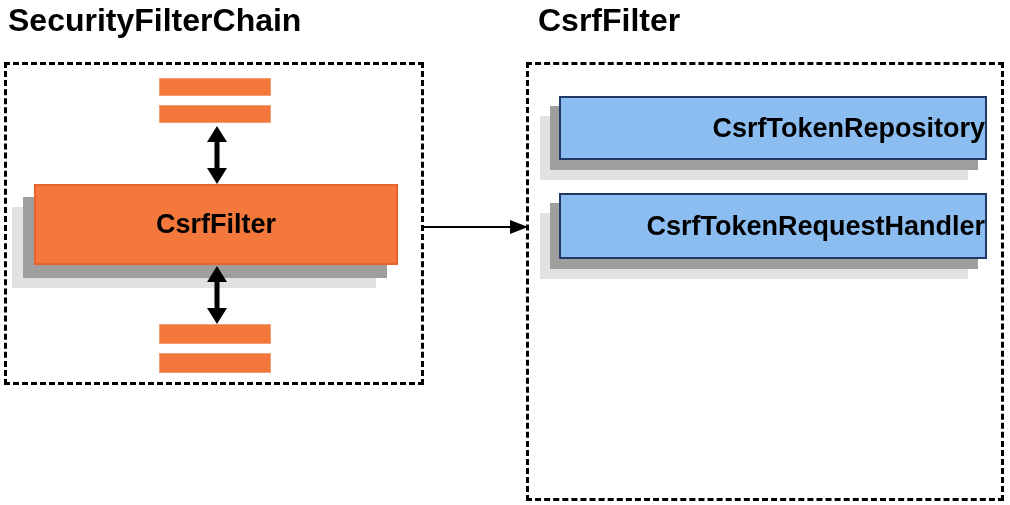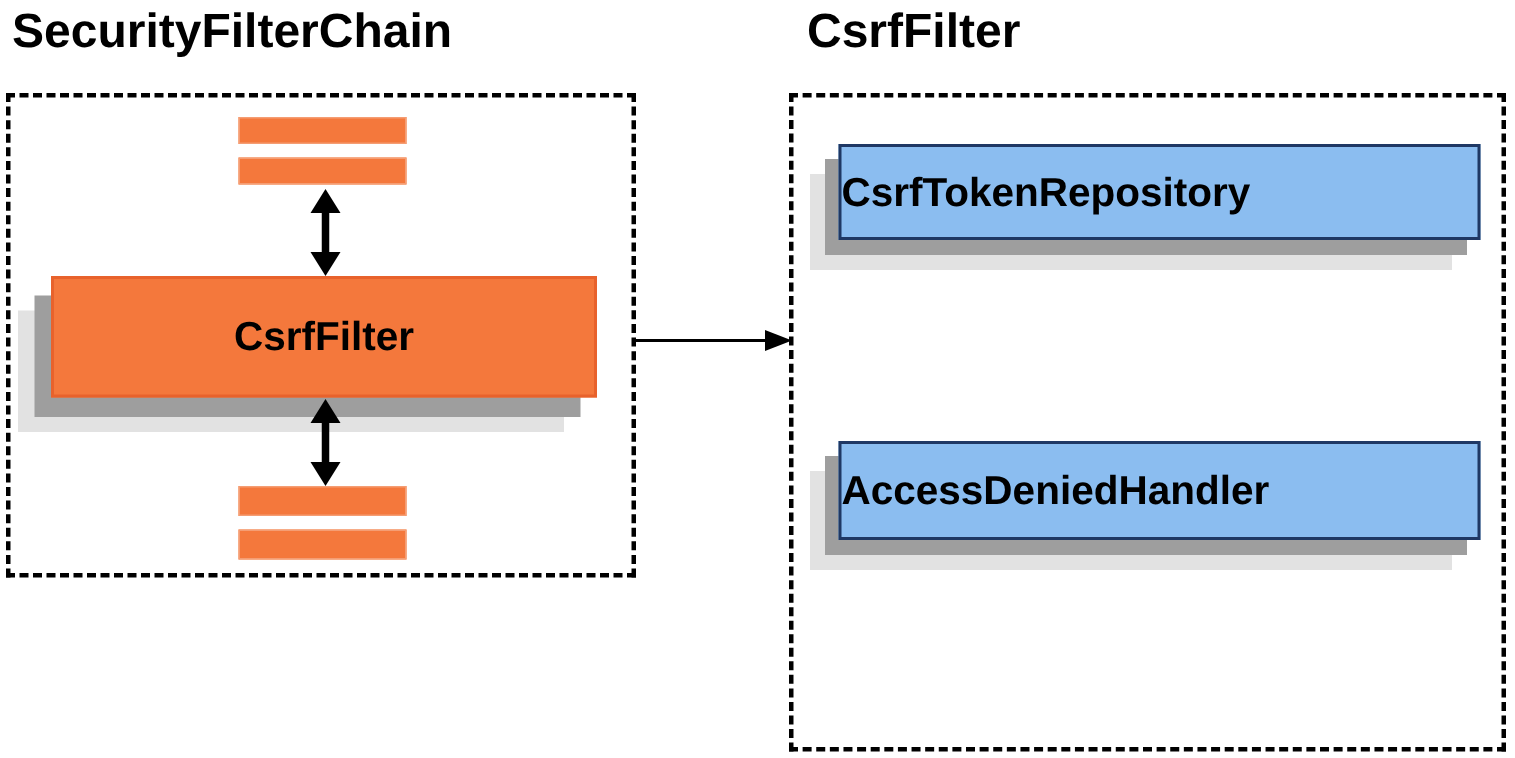--- a/index.html
+++ b/index.html
@@ -90,21 +90,21 @@
     position: absolute;
     left: 559px;
     width: 428px;
     box-sizing: border-box;
     background: var(--blue, #8bbdf0);
     border: 2px solid var(--blue-border, #1f3864);
     box-shadow: -9px 10px 0 var(--shadow-dark, #9e9e9e),
                 -19px 20px 0 var(--shadow-light, #e2e2e2);
     display: flex;
     align-items: center;
-    justify-content: flex-start;
+    justify-content: flex-end;
     font-size: 27px;
     font-weight: bold;
     color: var(--text, #000);
     white-space: nowrap;
   }
   #component-box-0 { top: 96px;  height: 64px; }
   #component-box-1 { top: 193px; height: 66px; }
   #component-box-2 { top: 294px; height: 66px; }
   #component-box-3 { top: 393px; height: 66px; }
 
@@ -146,17 +146,17 @@
   <svg id="h-arrow" viewBox="0 0 104 18" preserveAspectRatio="none">
     <rect x="0" y="8" width="89" height="2" fill="#000"></rect>
     <polygon points="104,9 86,2 86,16" fill="#000"></polygon>
   </svg>
 
   <div id="right-container" class="dashed-container"></div>
 
   <div id="component-box-0" class="component-box">
     <span>CsrfTokenRepository</span>
   </div>
-  <div id="component-box-2" class="component-box">
-    <span>AccessDeniedHandler</span>
+  <div id="component-box-1" class="component-box">
+    <span>CsrfTokenRequestHandler</span>
   </div>
 
 </div>
 
 </body></html>

